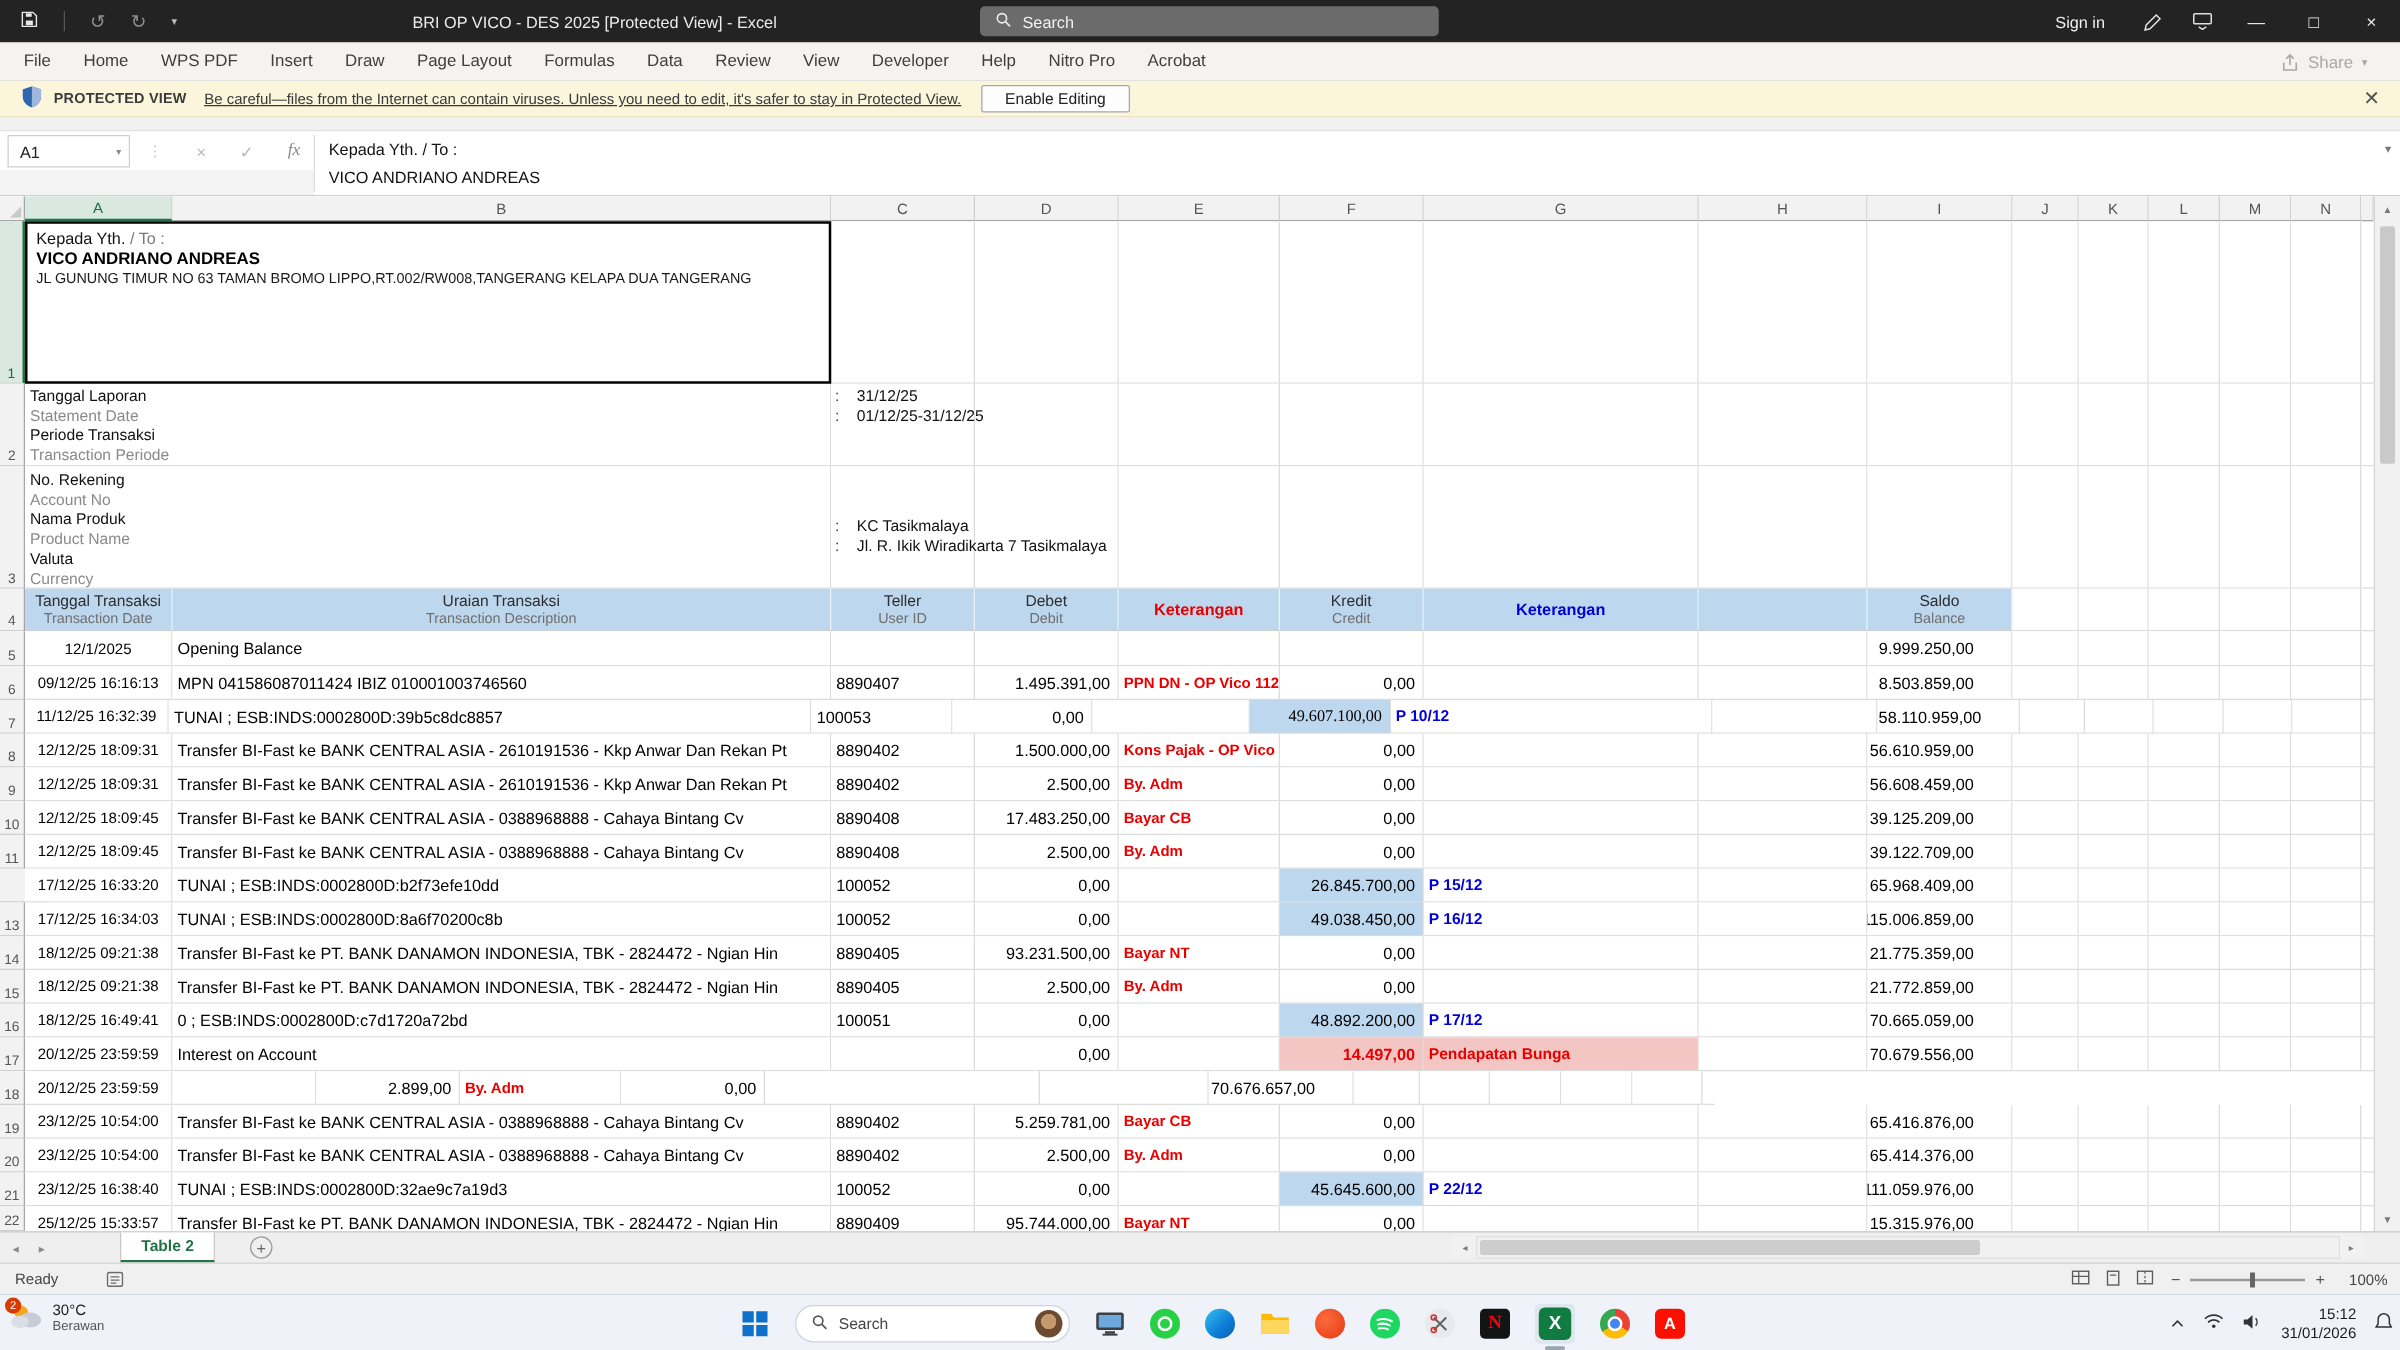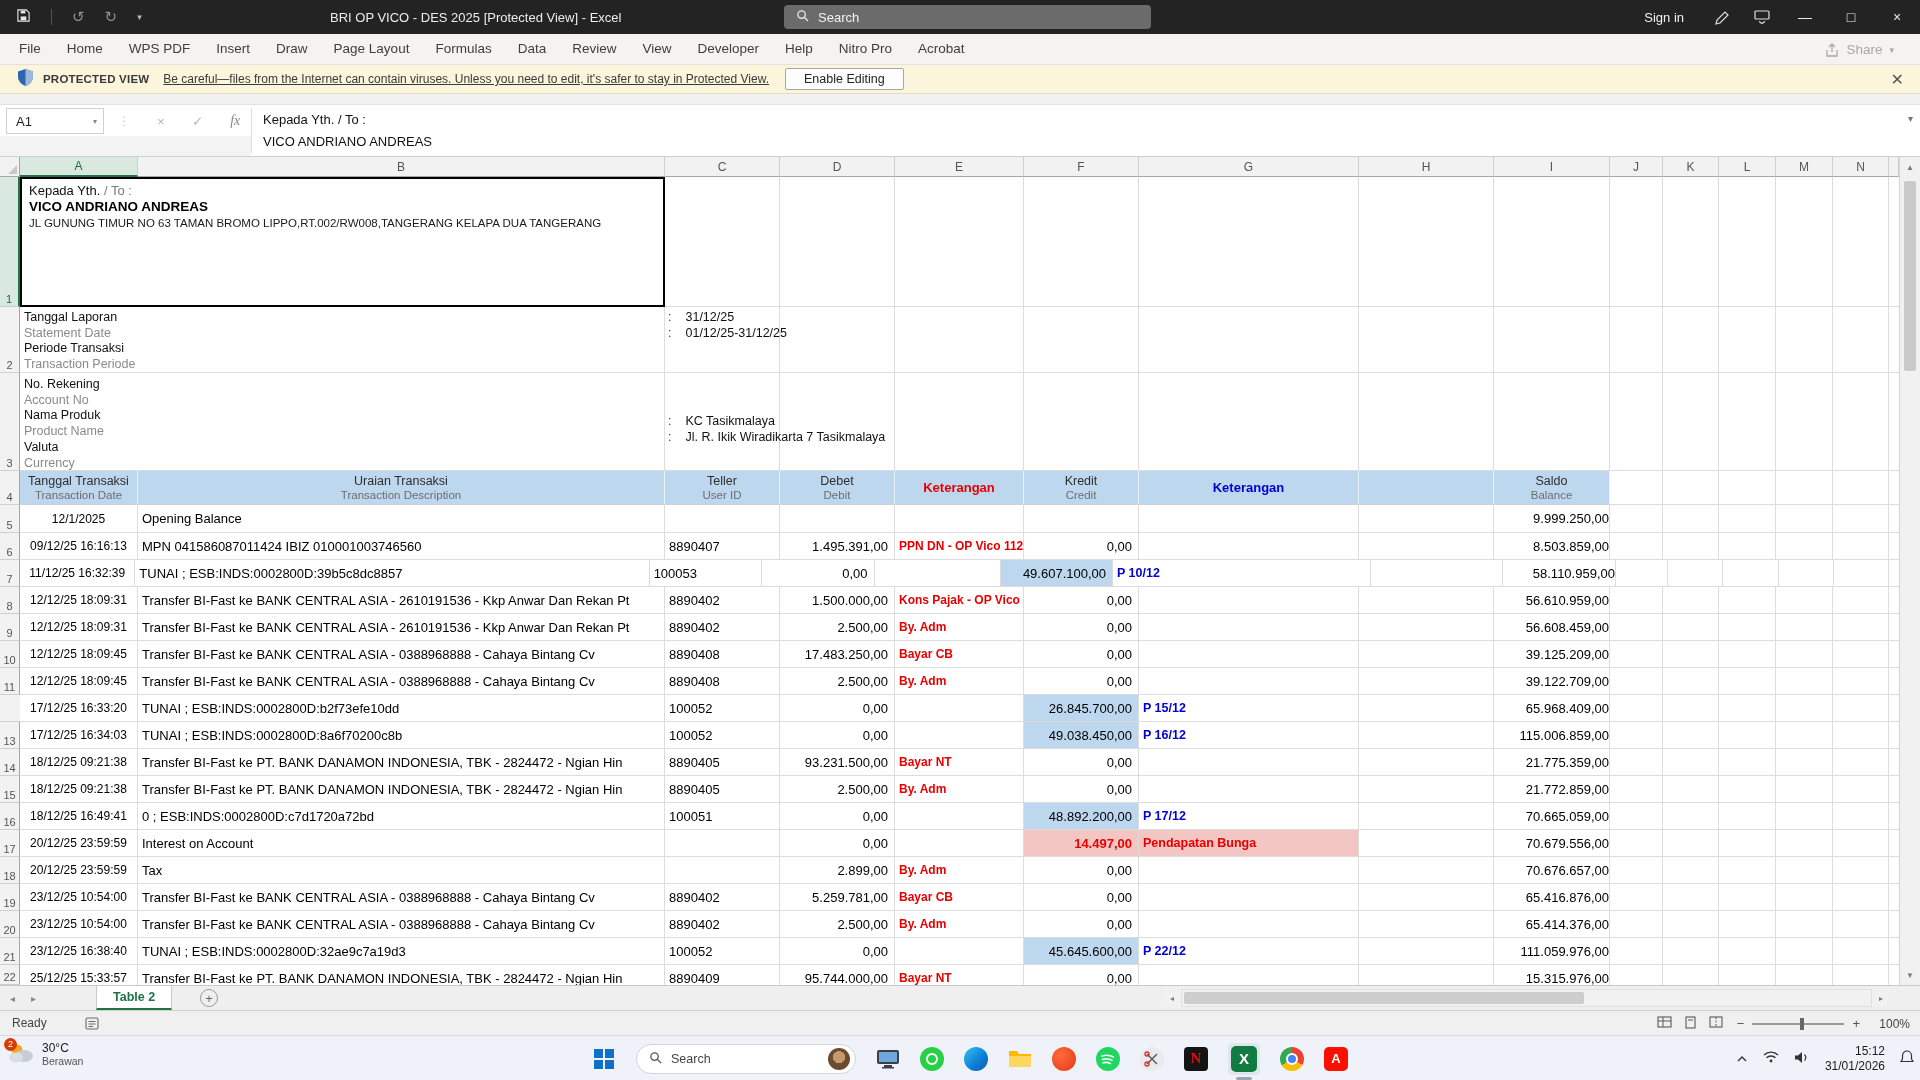--- a/index.html
+++ b/index.html
@@ -54,21 +54,21 @@
 .rh{width:20px;display:flex;align-items:flex-end;justify-content:center;font-size:11px;color:#555;background:#f2f2f2;border-right:1px solid #a6a6a6;border-bottom:1px solid #cfcfcf;padding-bottom:1px}
 .rh.sel{background:#d9e9e0;border-right:2px solid #217346;color:#1e6b40}
 .cells{position:absolute;left:20px;top:20px;width:1879px}
 .grow{display:flex}
 .gc{border-right:1px solid #dcdcdc;border-bottom:1px solid #dcdcdc;font-size:13px;color:#000;display:flex;align-items:center;overflow:hidden;white-space:nowrap;padding:0 4px;background:#fff}
 .gfill{border-bottom:1px solid #dcdcdc}
 .tcenter{justify-content:center}
 .tright{justify-content:flex-end}
 .cdate{font-size:12px}
 .cdebit,.ccredit{padding-right:6px}
-.csaldo{padding-right:0}
+.csaldo{padding-right:30px}
 .cketd{color:#e80000;font-weight:bold;font-size:12px}
 .cketc{color:#0000d6;font-weight:bold;font-size:12.5px}
 .pinktext{color:#e80000}
 .hlblue{background:#bdd7ee}
 .hlpink{background:#f3c6c3}
 .credred{color:#e80000;font-weight:bold}
 .partial{overflow:hidden}
 .thc{background:#bdd7ee;border-right:1px solid #e9f2f9;border-bottom:1px solid #cfcfcf;display:flex;flex-direction:column;align-items:center;justify-content:center;overflow:hidden}
 .thc .l1{font-size:12.5px;color:#2e2e2e;line-height:15px;white-space:nowrap}
 .thc .l2{font-size:11.5px;color:#6e6e6e;line-height:13px;white-space:nowrap}
@@ -437,21 +437,21 @@
         <div class="gc" style="width: 57px;"></div>
         <div class="gc" style="width: 56px;"></div>
         <div class="gfill" style="width: 10px;"></div>
       </div>
       <div class="grow" style="height: 27px;">
         <div class="gc tcenter cdate" style="width: 118px;">11/12/25 16:32:39</div>
         <div class="gc cdesc" style="width: 527px;">TUNAI ; ESB:INDS:0002800D:39b5c8dc8857</div>
         <div class="gc cteller" style="width: 115px;">100053</div>
         <div class="gc tright cdebit" style="width: 115px;">0,00</div>
         <div class="gc cketd" style="width: 129px;"></div>
-        <div class="gc tright ccredit hlblue" style="width: 115px;">49.607.100,00</div>
+        <div class="gc tright ccredit hlblue" style="width: 115px; font-family: Liberation Serif, serif;">49.607.100,00</div>
         <div class="gc cketc" style="width: 264px;">P 10/12</div>
         <div class="gc" style="width: 135px;"></div>
         <div class="gc tright csaldo" style="width: 116px;">58.110.959,00</div>
         <div class="gc" style="width: 53px;"></div>
         <div class="gc" style="width: 56px;"></div>
         <div class="gc" style="width: 57px;"></div>
         <div class="gc" style="width: 57px;"></div>
         <div class="gc" style="width: 56px;"></div>
         <div class="gfill" style="width: 10px;"></div>
       </div>
@@ -620,21 +620,20 @@
         <div class="gc tright csaldo" style="width: 116px;">70.679.556,00</div>
         <div class="gc" style="width: 53px;"></div>
         <div class="gc" style="width: 56px;"></div>
         <div class="gc" style="width: 57px;"></div>
         <div class="gc" style="width: 57px;"></div>
         <div class="gc" style="width: 56px;"></div>
         <div class="gfill" style="width: 10px;"></div>
       </div>
       <div class="grow" style="height: 27px;">
         <div class="gc tcenter cdate" style="width: 118px;">20/12/25 23:59:59</div>
-        <div class="gc cdesc" style="width: 527px;">Tax</div>
         <div class="gc cteller" style="width: 115px;"></div>
         <div class="gc tright cdebit" style="width: 115px;">2.899,00</div>
         <div class="gc cketd" style="width: 129px;">By. Adm</div>
         <div class="gc tright ccredit" style="width: 115px;">0,00</div>
         <div class="gc cketc" style="width: 220px;"></div>
         <div class="gc" style="width: 135px;"></div>
         <div class="gc tright csaldo" style="width: 116px;">70.676.657,00</div>
         <div class="gc" style="width: 53px;"></div>
         <div class="gc" style="width: 56px;"></div>
         <div class="gc" style="width: 57px;"></div>

